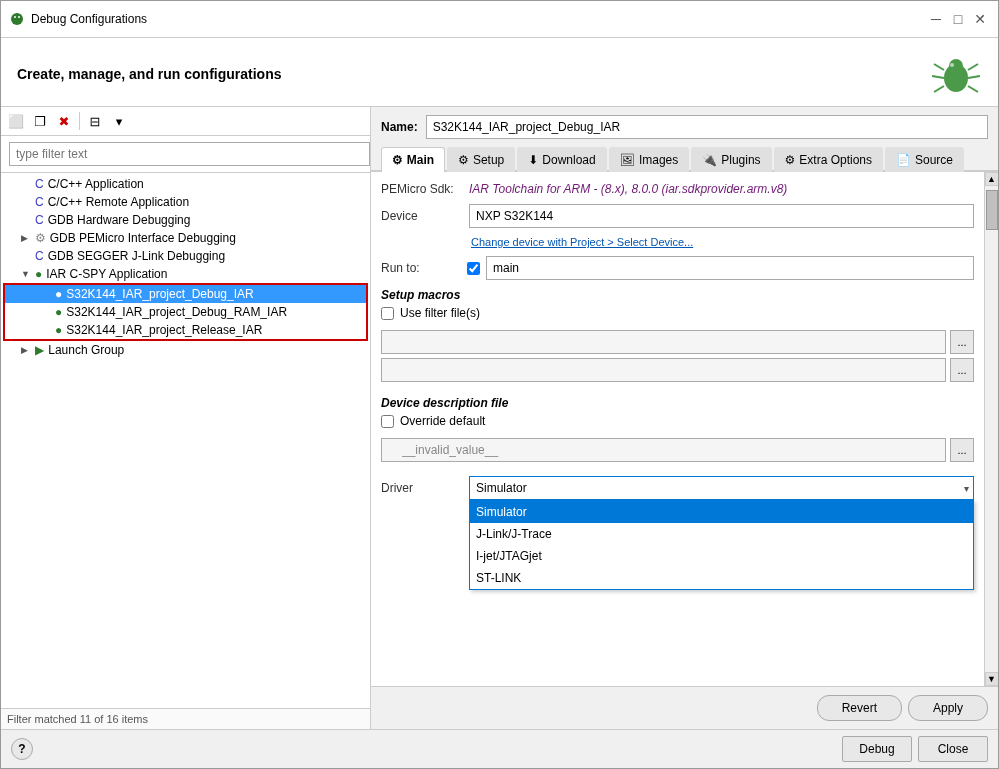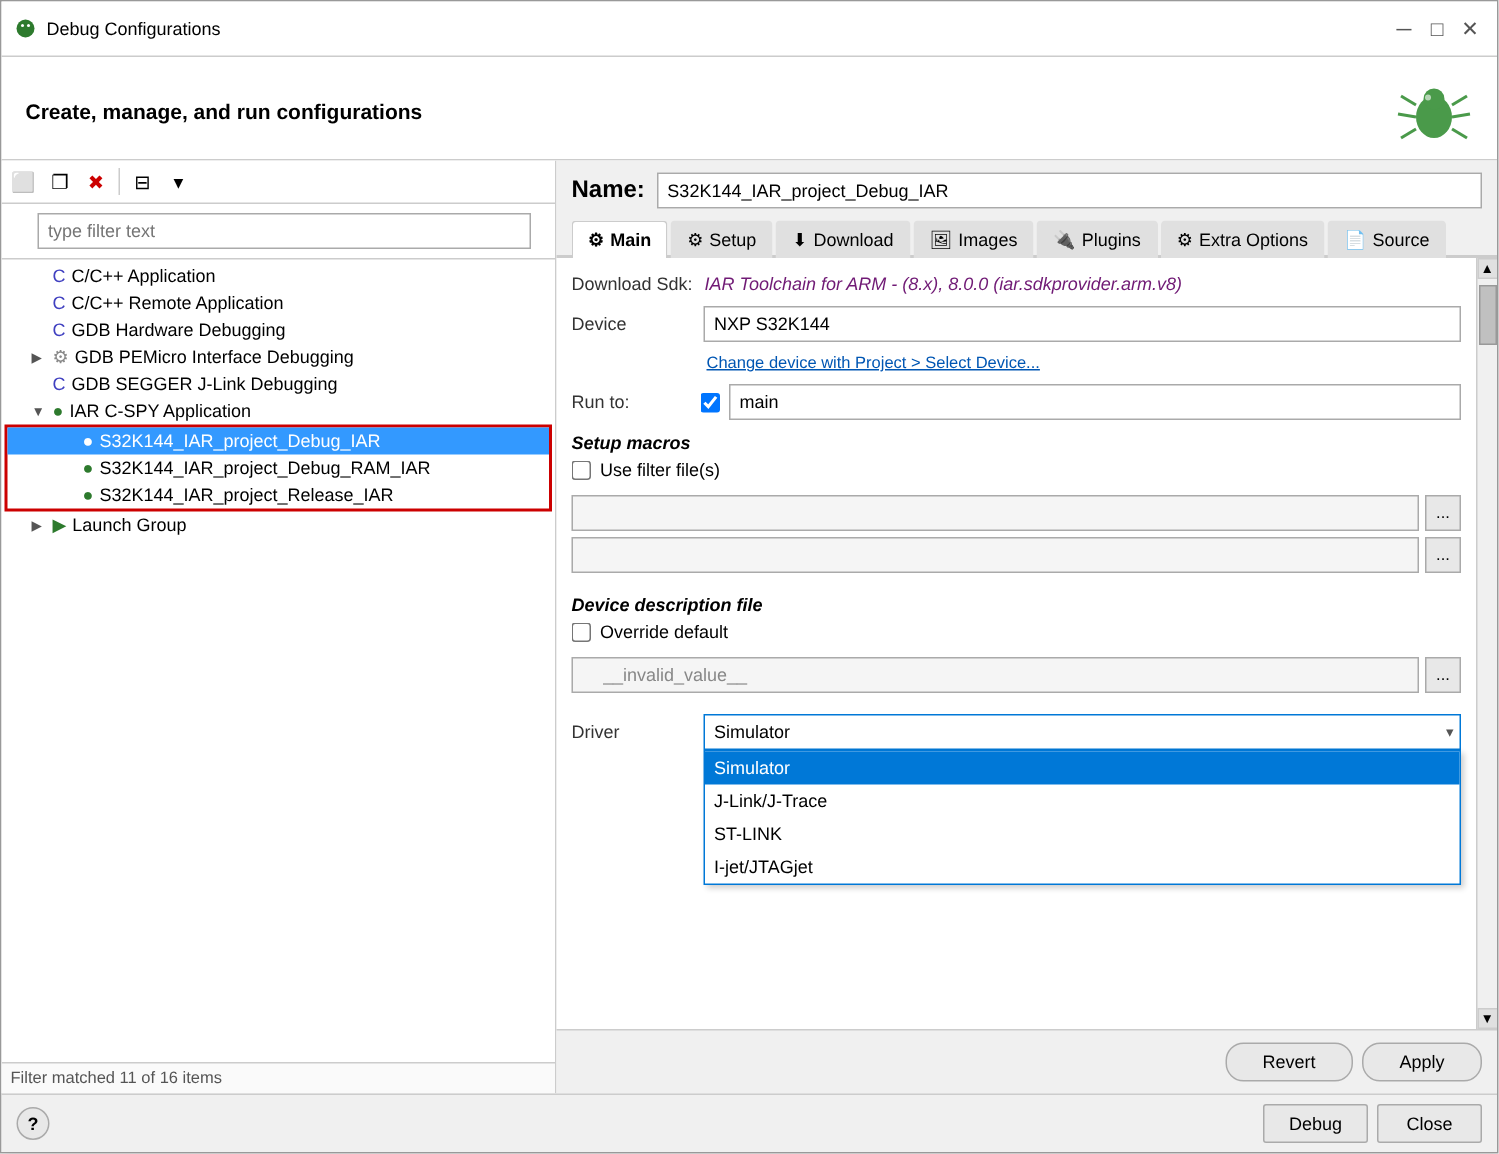--- a/index.html
+++ b/index.html
@@ -164,21 +164,21 @@
     }
 
     .name-row {
       display: flex;
       align-items: center;
       padding: 8px 10px;
       gap: 8px;
       background: #f0f0f0;
     }
 
-    .name-label { font-size: 16px; font-weight: bold; }
+    .name-label { font-size: 12px; font-weight: bold; }
 
     .name-input {
       flex: 1;
       border: 1px solid #aaa;
       padding: 3px 6px;
       font-size: 12px;
       height: 24px;
       background: white;
     }
 
@@ -488,21 +488,21 @@
     <div class="left-panel">
       <div class="left-toolbar">
         <button class="toolbar-btn" title="New">⬜</button>
         <button class="toolbar-btn" title="Duplicate">❐</button>
         <button class="toolbar-btn" title="Delete" style="color:#cc0000;">✖</button>
         <div class="toolbar-sep"></div>
         <button class="toolbar-btn" title="Collapse All">⊟</button>
         <button class="toolbar-btn" title="Filter">▾</button>
       </div>
 
-      <div style="padding: 3px 20px; border-bottom: 1px solid #ccc;">
+      <div style="padding: 3px 4px; border-bottom: 1px solid #ccc;">
         <input class="filter-input" type="text" placeholder="type filter text" style="">
       </div>
 
       <div class="tree-area">
 
         <div class="tree-item">
           <span class="tree-indent"></span>
           <span class="tree-expand"></span>
           <span class="tree-icon" style="color:#4040c0;">C</span>
           <span class="tree-item-label">C/C++ Application</span>
@@ -618,21 +618,21 @@
         <div class="tab">
           <span>📄</span>
           <span>Source</span>
         </div>
       </div>
 
       <div style="flex:1; display:flex; overflow:hidden;">
         <div class="tab-content">
 
           <div class="form-row">
-            <span class="form-label">Download Sdk:</span>
+            <span class="form-label">PEMicro Sdk:</span>
             <span class="form-value">IAR Toolchain for ARM - (8.x), 8.0.0 (iar.sdkprovider.arm.v8)</span>
           </div>
 
           <div class="form-row">
             <span class="form-label">Device</span>
             <input class="form-input" type="text" value="NXP S32K144" style="">
           </div>
 
           <a class="device-link">Change device with Project &gt; Select Device...</a>
 
@@ -678,22 +678,22 @@
           <div class="driver-row">
             <span class="form-label">Driver</span>
             <div class="driver-select-wrapper">
               <div class="driver-select-display">
                 <span>Simulator</span>
                 <span class="dropdown-arrow">▾</span>
               </div>
               <div class="driver-dropdown">
                 <div class="driver-option selected">Simulator</div>
                 <div class="driver-option">J-Link/J-Trace</div>
+                <div class="driver-option">I-jet/JTAGjet</div>
                 <div class="driver-option">ST-LINK</div>
-                <div class="driver-option">I-jet/JTAGjet</div>
               </div>
             </div>
           </div>
         </div>
 
         <div class="right-scrollbar">
           <div class="scroll-btn">▲</div>
           <div class="scroll-thumb"></div>
           <div style="flex:1;"></div>
           <div class="scroll-btn">▼</div>

